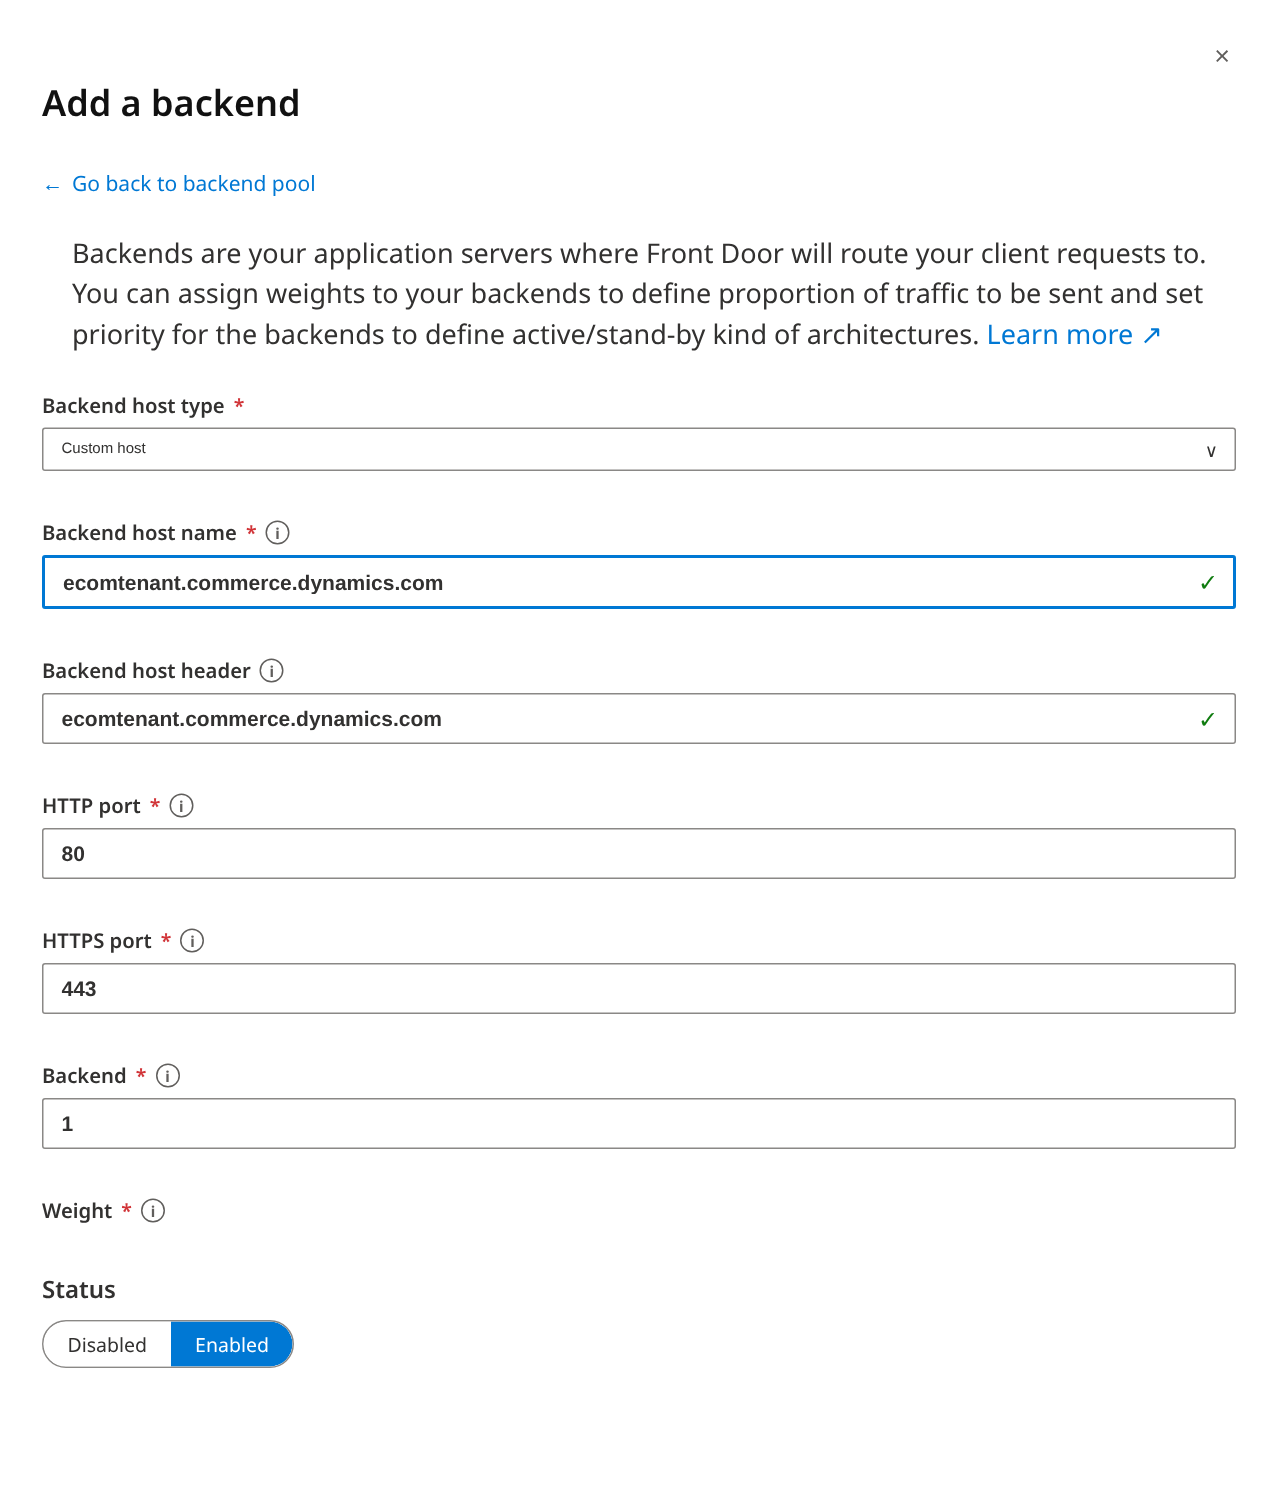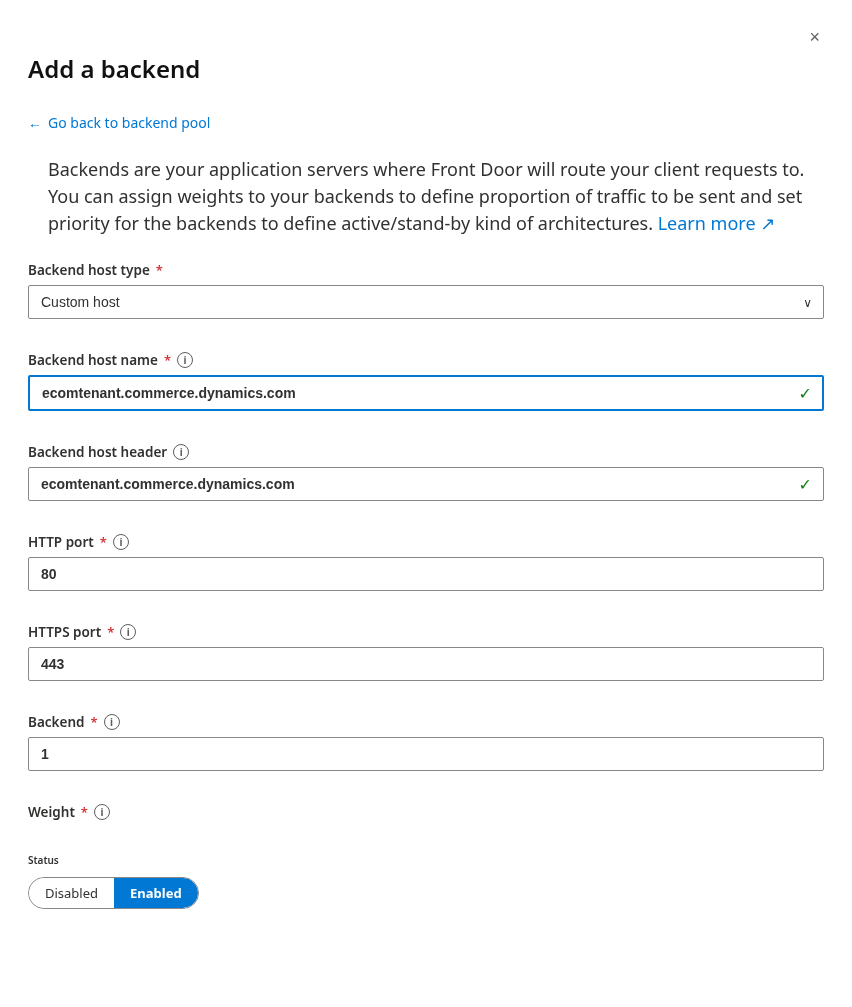--- a/index.html
+++ b/index.html
@@ -103,21 +103,21 @@
       font-weight: 700;
       cursor: help;
       font-style: normal;
     }
 
     .form-select {
       width: 100%;
       padding: 8px 36px 8px 12px;
       border: 1px solid #8a8886;
       border-radius: 2px;
-      font-size: 14px;
+      font-size: 10px;
       color: #323130;
       background: #fff;
       appearance: none;
       -webkit-appearance: none;
       cursor: pointer;
       outline: none;
       position: relative;
     }
 
     .select-wrapper {
@@ -170,21 +170,21 @@
       transform: translateY(-50%);
       color: #107c10;
       font-size: 16px;
     }
 
     .status-section {
       margin-top: 8px;
     }
 
     .status-label {
-      font-size: 10px;
+      font-size: 16px;
       font-weight: 600;
       color: #323130;
       margin-bottom: 10px;
     }
 
     .toggle-group {
       display: inline-flex;
       border: 1px solid #8a8886;
       border-radius: 20px;
       overflow: hidden;
@@ -203,21 +203,21 @@
     .toggle-option.disabled-opt {
       background: #fff;
       color: #323130;
       border-radius: 20px 0 0 20px;
     }
 
     .toggle-option.enabled-opt {
       background: #0078d4;
       color: #fff;
       border-radius: 0 20px 20px 0;
-      font-weight: 700;
+      font-weight: 400;
     }
   </style>
 </head>
 <body>
 
 <div class="panel">
 
   <div class="panel-header">
     <h1 class="panel-title">Add a backend</h1>
     <button class="close-btn">×</button>

